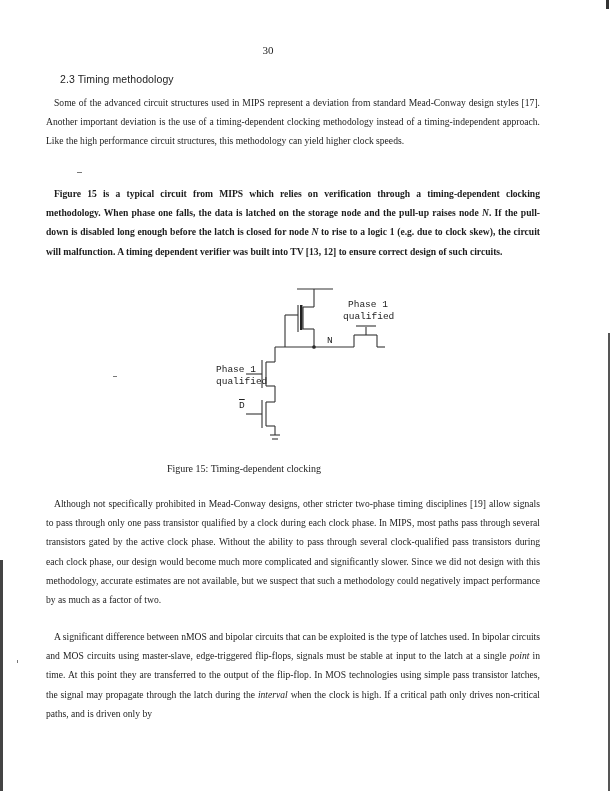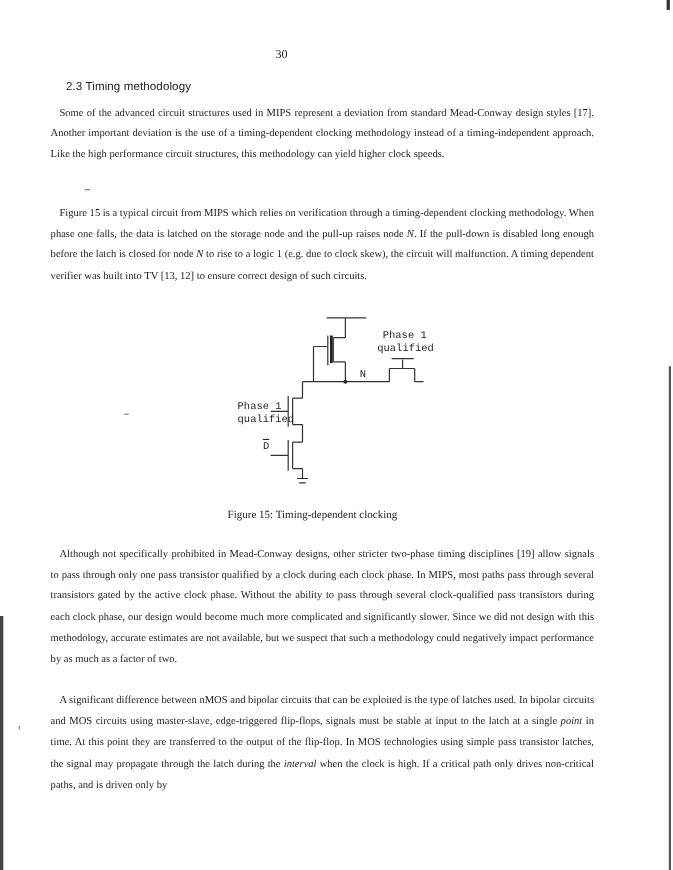--- a/index.html
+++ b/index.html
@@ -3,47 +3,47 @@
 <meta charset="utf-8">
 <style>
   html, body { margin: 0; padding: 0; }
   body {
     width: 612px; height: 791px; position: relative; overflow: hidden;
     background: #ffffff; color: #1a1a1a;
     font-family: "Liberation Serif", "DejaVu Serif", serif;
   }
   .page-number {
     position: absolute; top: 44px; left: 0; width: 512px; text-align: center;
-    font-size: 11px; color: #222;
+    font-size: 11px; color: #222; padding-left: 12px;
   }
   .section-heading {
     position: absolute; top: 73px; left: 60px;
     font-family: "Liberation Sans", "DejaVu Sans", sans-serif;
     font-size: 10.5px; color: #222; letter-spacing: 0.1px;
   }
   .para {
     position: absolute; left: 46px; width: 494px;
     font-size: 9.6px; line-height: 19.2px; text-align: justify;
     color: #1c1c1c; margin: 0;
   }
   .para .indent { display: inline-block; width: 8px; }
   .para i { font-style: italic; }
   #p1 { top: 93px; }
-  #p2 { top: 184px; }
+  #p2 { top: 184px; font-weight: bold; }
   #p3 { top: 494px; }
   #p4 { top: 627px; }
   .figure { position: absolute; left: 190px; top: 285px; width: 230px; height: 170px; }
   .figure svg { position: absolute; left: 0; top: 0; }
   .fig-label {
     position: absolute; font-family: Liberation Mono, monospace;
     font-size: 9.5px; color: #222; line-height: 11px;
   }
   .caption {
     position: absolute; top: 463px; left: 0; width: 488px; text-align: center;
-    font-size: 10px; color: #222; margin-left: 40px;
+    font-size: 10px; color: #222;
   }
   .edge-right { position: absolute; right: 2px; width: 2px; background: #333; }
   .edge-left { position: absolute; left: 0; width: 3px; background: #444; }
   .speck { position: absolute; background: #777; }
 </style>
 </head>
 <body>
 
 <div class="page-number">30</div>
 

